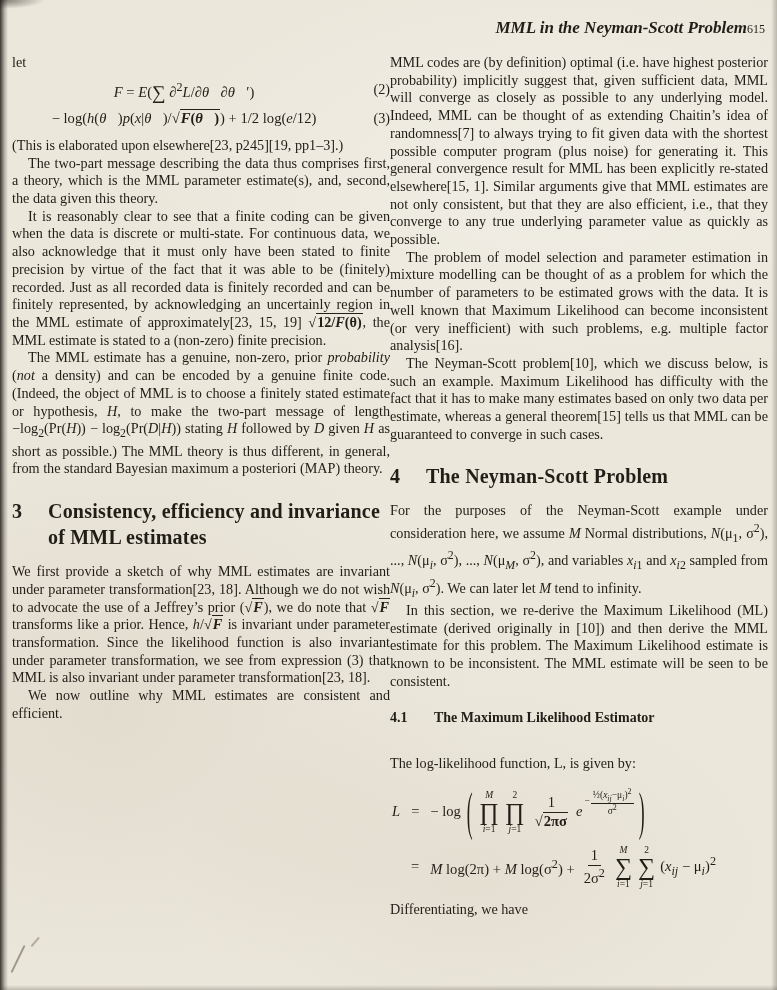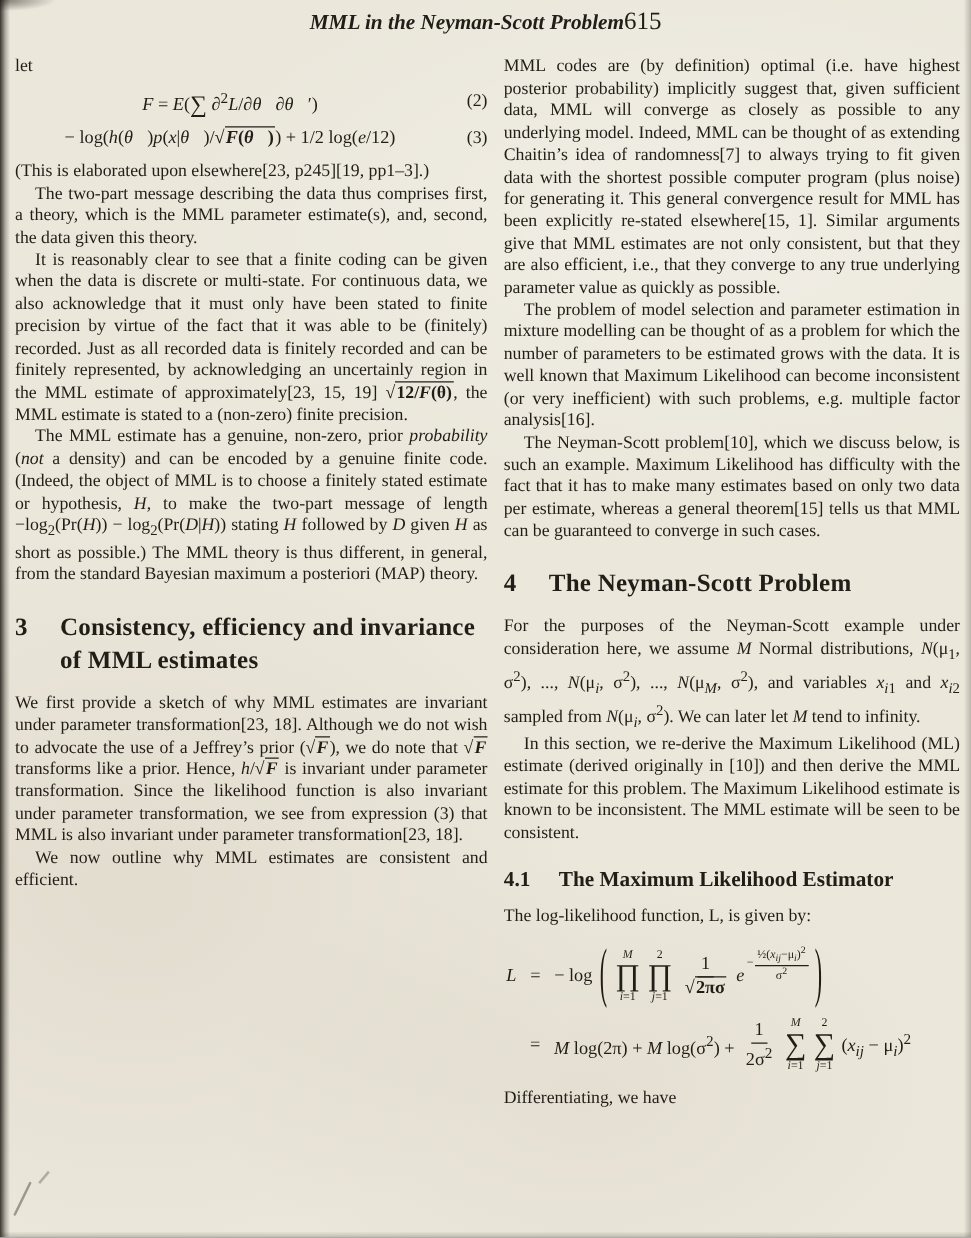--- a/index.html
+++ b/index.html
@@ -17,46 +17,46 @@
         background:linear-gradient(to left, rgba(60,54,44,0.28), rgba(60,54,44,0));}
   .edge-bottom{position:absolute;left:0;right:0;bottom:0;height:5px;z-index:3;
         background:linear-gradient(to top, rgba(60,54,44,0.25), rgba(60,54,44,0));}
   .corner-smudge{position:absolute;left:0;top:0;width:60px;height:14px;z-index:3;
         background:radial-gradient(60px 12px at 0 0, rgba(28,24,18,0.55), transparent 75%);}
   .pencil-mark{position:absolute;left:17px;bottom:16px;width:2px;height:30px;z-index:2;
         background:rgba(95,88,76,0.55);transform:rotate(26deg);border-radius:2px;}
   .pencil-mark::after{content:"";position:absolute;left:8px;top:-14px;width:1.5px;height:12px;
         background:rgba(95,88,76,0.4);transform:rotate(14deg);}
 
-  .running-head{display:flex;justify-content:center;align-items:baseline;
-        padding:6px 12px 0 12px;position:relative;z-index:1;}
+  .running-head{display:flex;justify-content:flex-end;align-items:baseline;
+        padding:18px 12px 0 12px;position:relative;z-index:1;}
   .head-title{font-style:italic;font-weight:bold;font-size:17px;}
-  .page-number{font-size:20px;}
+  .page-number{font-size:12px;}
 
-  .columns{display:flex;gap:13px;padding:16px 9px 0 12px;position:relative;z-index:1;}
+  .columns{display:flex;padding:16px 9px 0 12px;position:relative;z-index:1;}
   .col{font-size:14.2px;line-height:17.7px;}
   .col.left{flex:0 0 378px;}
   .col.right{flex:1;min-width:0;}
 
   p{margin:0;text-align:justify;text-indent:16px;}
   p.noindent{text-indent:0;}
   .let-line{margin-bottom:2px;}
 
   .equation{display:flex;align-items:center;margin:7px 0 9px;}
   .eq-body{flex:1;text-align:center;font-size:14.6px;white-space:nowrap;}
   .eq-num{flex:0 0 34px;text-align:right;}
   .mop{font-size:19px;vertical-align:-2px;}
   .sqrt{white-space:nowrap;}
   .sqrt .rad{border-top:1.2px solid #241f19;padding:0 1px;font-weight:bold;}
 
   h2.section{display:flex;font-size:20px;line-height:26px;font-weight:bold;
         margin:20px 0 13px;letter-spacing:0.2px;}
   h2 .sec-num{flex:0 0 36px;}
   h2 .sec-title{flex:1;text-align:left;}
-  h3.subsection{display:flex;font-size:17px;line-height:22px;font-weight:bold;margin:17px 0 10px;}
+  h3.subsection{display:flex;font-size:14px;line-height:22px;font-weight:bold;margin:17px 0 26px;}
   h3 .subsec-num{flex:0 0 44px;}
 
   .displaymath{margin:10px 0 8px;font-size:14.6px;}
   .eq-line{display:flex;align-items:center;min-height:58px;white-space:nowrap;}
   .eq-line.line2{min-height:52px;margin-left:12px;}
   .tok{margin:0 2px;}
   .rel{margin:0 9px;}
   .bigparen{display:inline-block;font-size:16px;font-weight:300;
         transform:scaleY(3.3) scaleX(1.1);margin:0 4px;}
   .bigop{display:inline-flex;flex-direction:column;align-items:center;line-height:1;margin:0 3px;}

